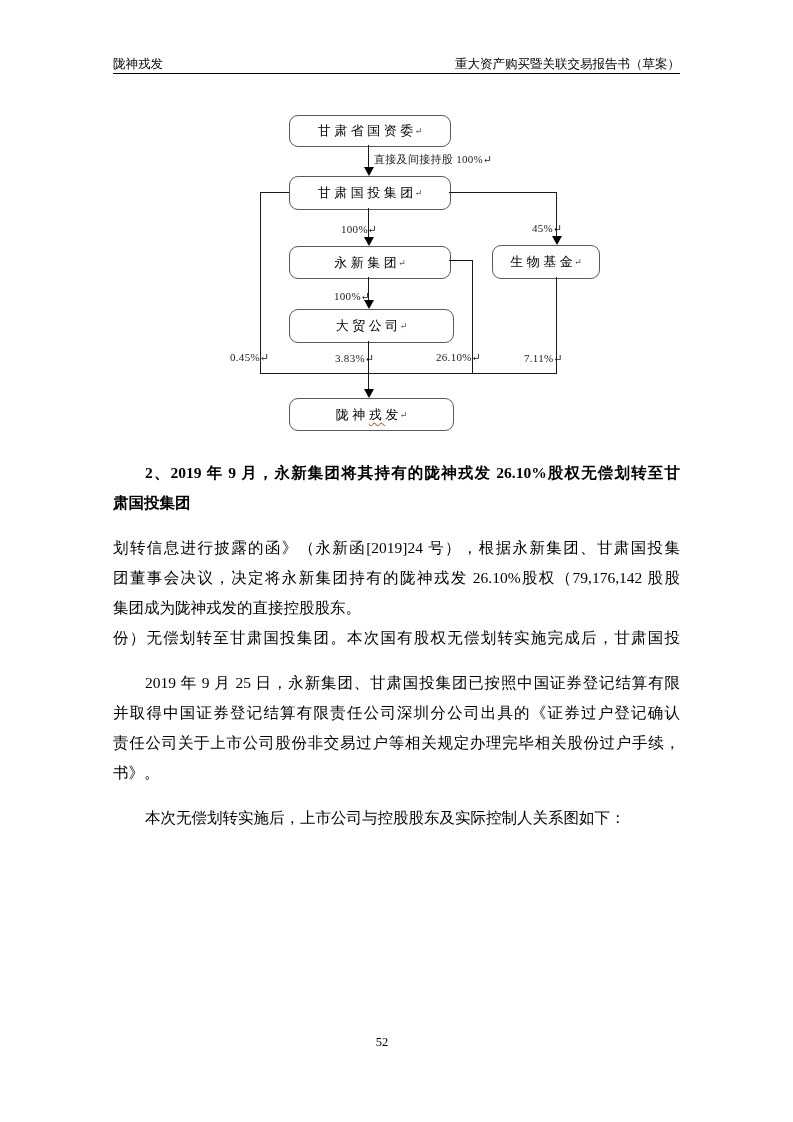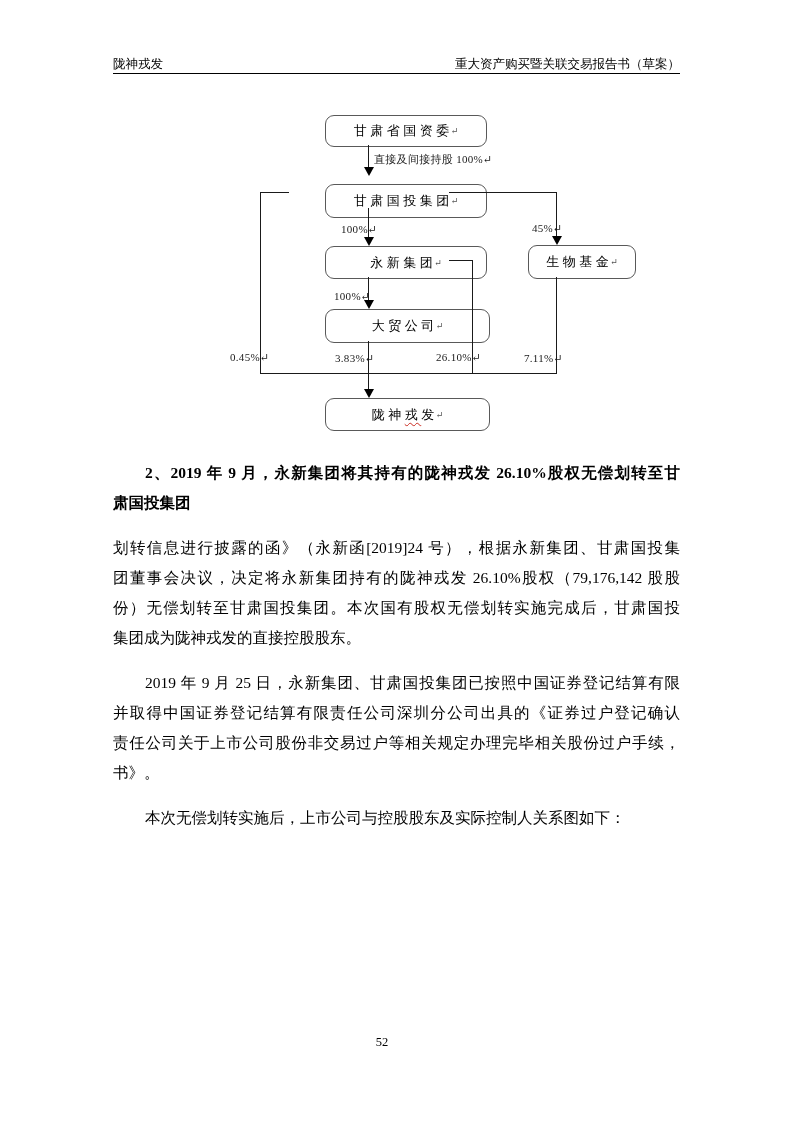--- a/index.html
+++ b/index.html
@@ -7,21 +7,21 @@
         font-family:"Liberation Serif","DejaVu Serif",serif;color:#000;}
 
   
   .hdr-left{position:absolute;left:113px;top:56px;font-size:12.5px;}
   .hdr-right{position:absolute;right:113px;top:56px;font-size:12.5px;}
   .hdr-rule{position:absolute;left:113px;top:73px;width:567px;height:1px;background:#000;}
 
   
   .dbox{position:absolute;border:1px solid #595959;border-radius:9px;background:#fff;
         display:flex;align-items:center;justify-content:center;
-        font-size:13px;letter-spacing:3.5px;white-space:nowrap;margin-left:36px;}
+        font-size:13px;letter-spacing:3.5px;white-space:nowrap;}
   .dbox .rm{font-size:9px;color:#555;letter-spacing:0;margin-left:-2px;}
   .wavy{text-decoration:underline;text-decoration-style:wavy;text-decoration-color:#c92a1f;
         text-decoration-thickness:1px;text-underline-offset:3px;}
   .vl{position:absolute;width:1px;background:#1a1a1a;}
   .hl{position:absolute;height:1px;background:#1a1a1a;}
   .ad{position:absolute;width:0;height:0;border-left:5px solid transparent;
       border-right:5px solid transparent;border-top:9px solid #000;}
   .dlabel{position:absolute;font-size:11px;color:#1a1a1a;white-space:nowrap;letter-spacing:0.3px;}
 
   
@@ -42,21 +42,21 @@
   <div class="hdr-left">陇神戎发</div>
   <div class="hdr-right">重大资产购买暨关联交易报告书（草案）</div>
   <div class="hdr-rule"></div>
 
   <div>
 
     <div class="dbox" style="left:289px;top:115px;width:160px;height:30px">
       <span>甘肃省国资委</span>
         <span class="rm">↵</span>
     </div>
-    <div class="dbox" style="left:289px;top:184px;width:160px;height:32px">
+    <div class="dbox" style="left:289px;top:176px;width:160px;height:32px">
       <span>甘肃国投集团</span>
         <span class="rm">↵</span>
     </div>
     <div class="dbox" style="left:289px;top:246px;width:160px;height:31px">
       <span>永新集团</span>
         <span class="rm">↵</span>
     </div>
     <div class="dbox" style="left:492px;top:245px;width:106px;height:32px">
       <span>生物基金</span>
         <span class="rm">↵</span>
@@ -110,22 +110,22 @@
 
   <div class="bodytext">
     <div class="para bold">
       <div class="bline ind">2、2019 年 9 月，永新集团将其持有的陇神戎发 26.10%股权无偿划转至甘</div>
       <div class="bline endl">肃国投集团</div>
     </div>
 
     <div class="para">
       <div class="bline">划转信息进行披露的函》（永新函[2019]24 号），根据永新集团、甘肃国投集</div>
       <div class="bline">团董事会决议，决定将永新集团持有的陇神戎发 26.10%股权（79,176,142 股股</div>
+      <div class="bline endl">集团成为陇神戎发的直接控股股东。</div>
       <div class="bline">份）无偿划转至甘肃国投集团。本次国有股权无偿划转实施完成后，甘肃国投</div>
-      <div class="bline endl">集团成为陇神戎发的直接控股股东。</div>
     </div>
 
     <div class="para">
       <div class="bline ind">2019 年 9 月 25 日，永新集团、甘肃国投集团已按照中国证券登记结算有限</div>
       <div class="bline">并取得中国证券登记结算有限责任公司深圳分公司出具的《证券过户登记确认</div>
       <div class="bline">责任公司关于上市公司股份非交易过户等相关规定办理完毕相关股份过户手续，</div>
       <div class="bline endl">书》。</div>
     </div>
 
     <div class="para">

